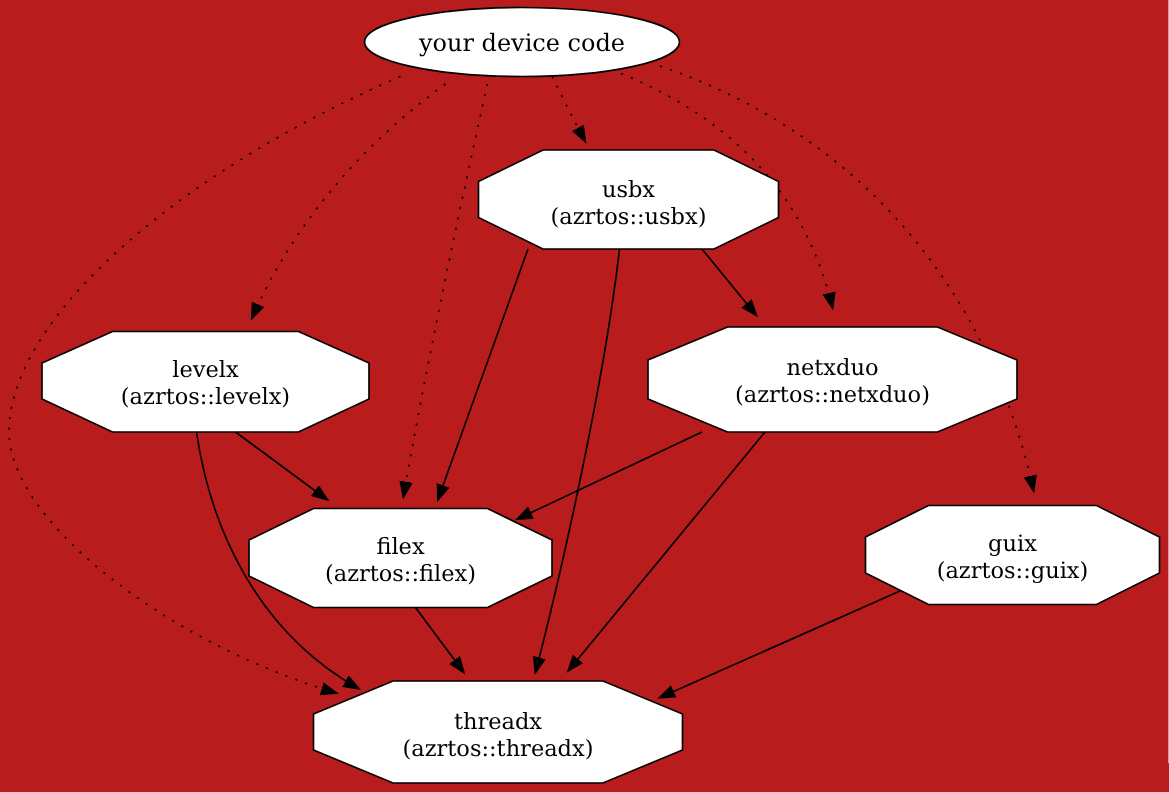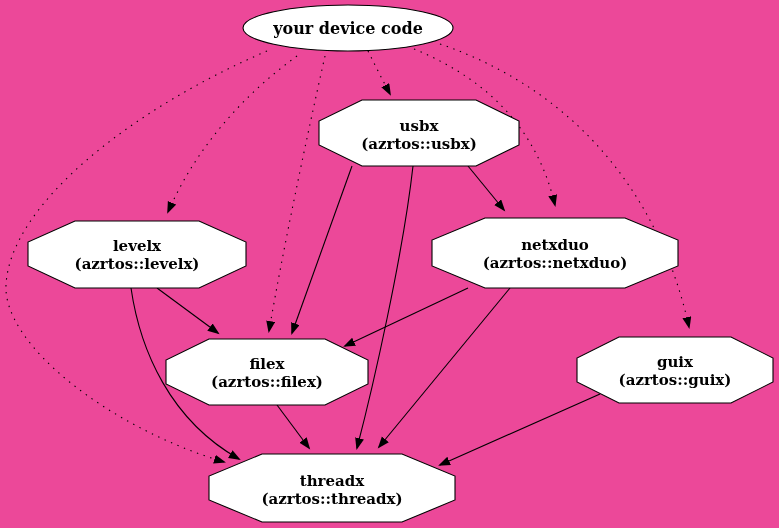--- a/index.html
+++ b/index.html
@@ -4,23 +4,22 @@
 <style>
   html, body {
     margin: 0;
     padding: 0;
     background: #ffffff;
   }
   .canvas {
     position: relative;
     width: 779px;
     height: 528px;
-    background: #ec4899;
+    background: #b91c1c;
     font-family: "DejaVu Serif", "Liberation Serif", serif;
-    font-weight: bold;
   }
   svg { display: block; }
   .edge {
     fill: none;
     stroke: #000000;
     stroke-width: 1.1;
   }
   .edge.dotted {
     stroke-dasharray: 1.4 5.6;
   }

